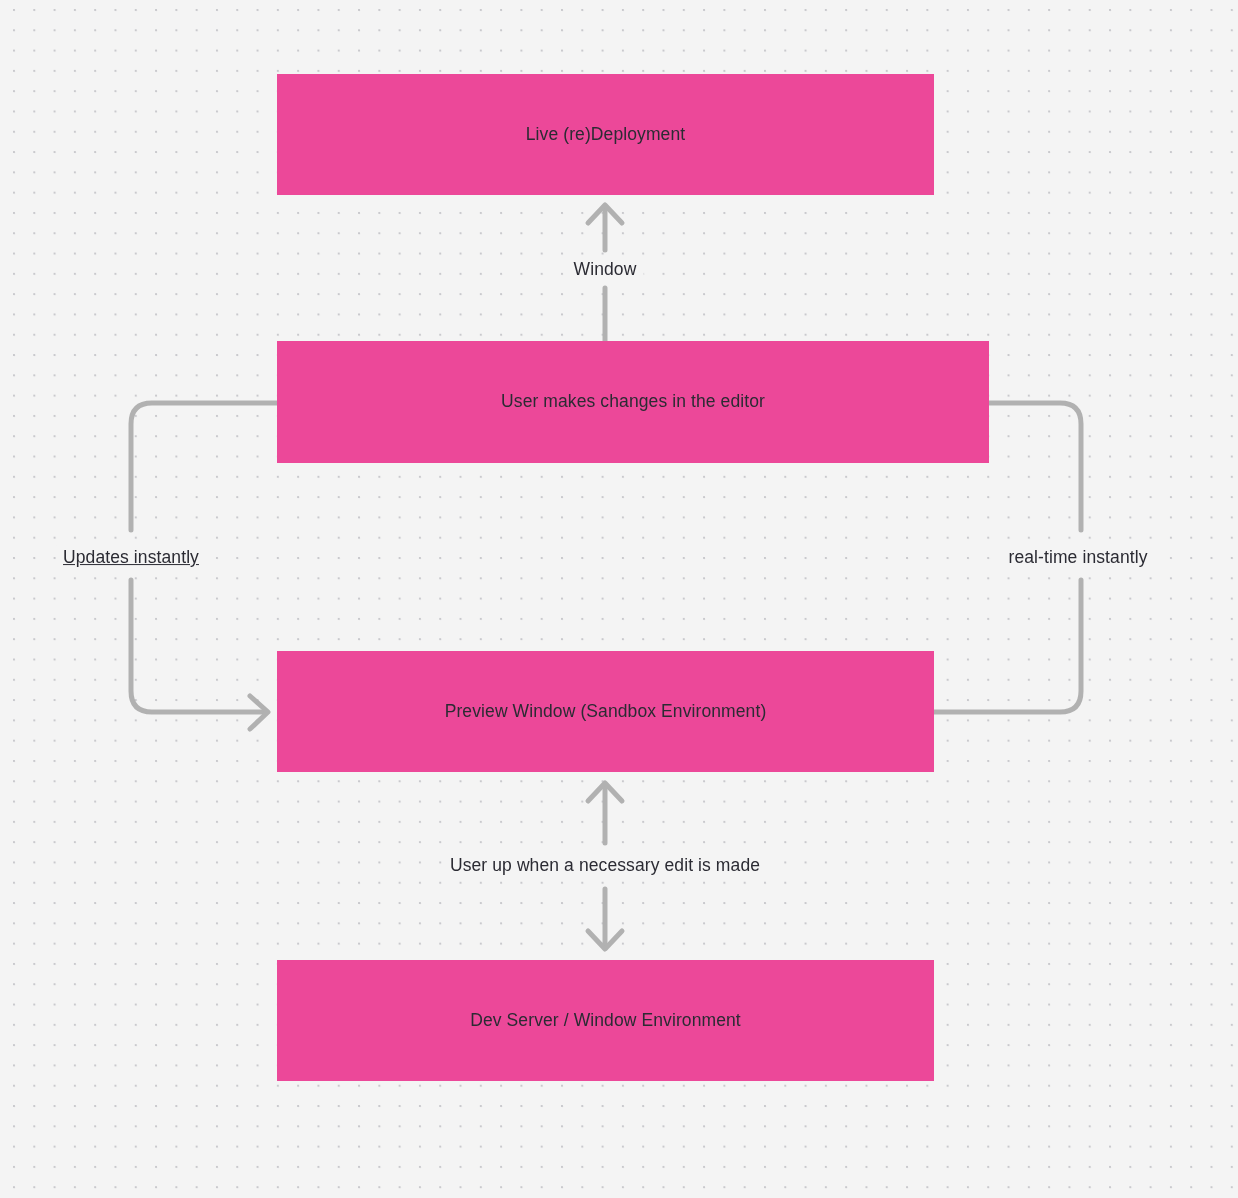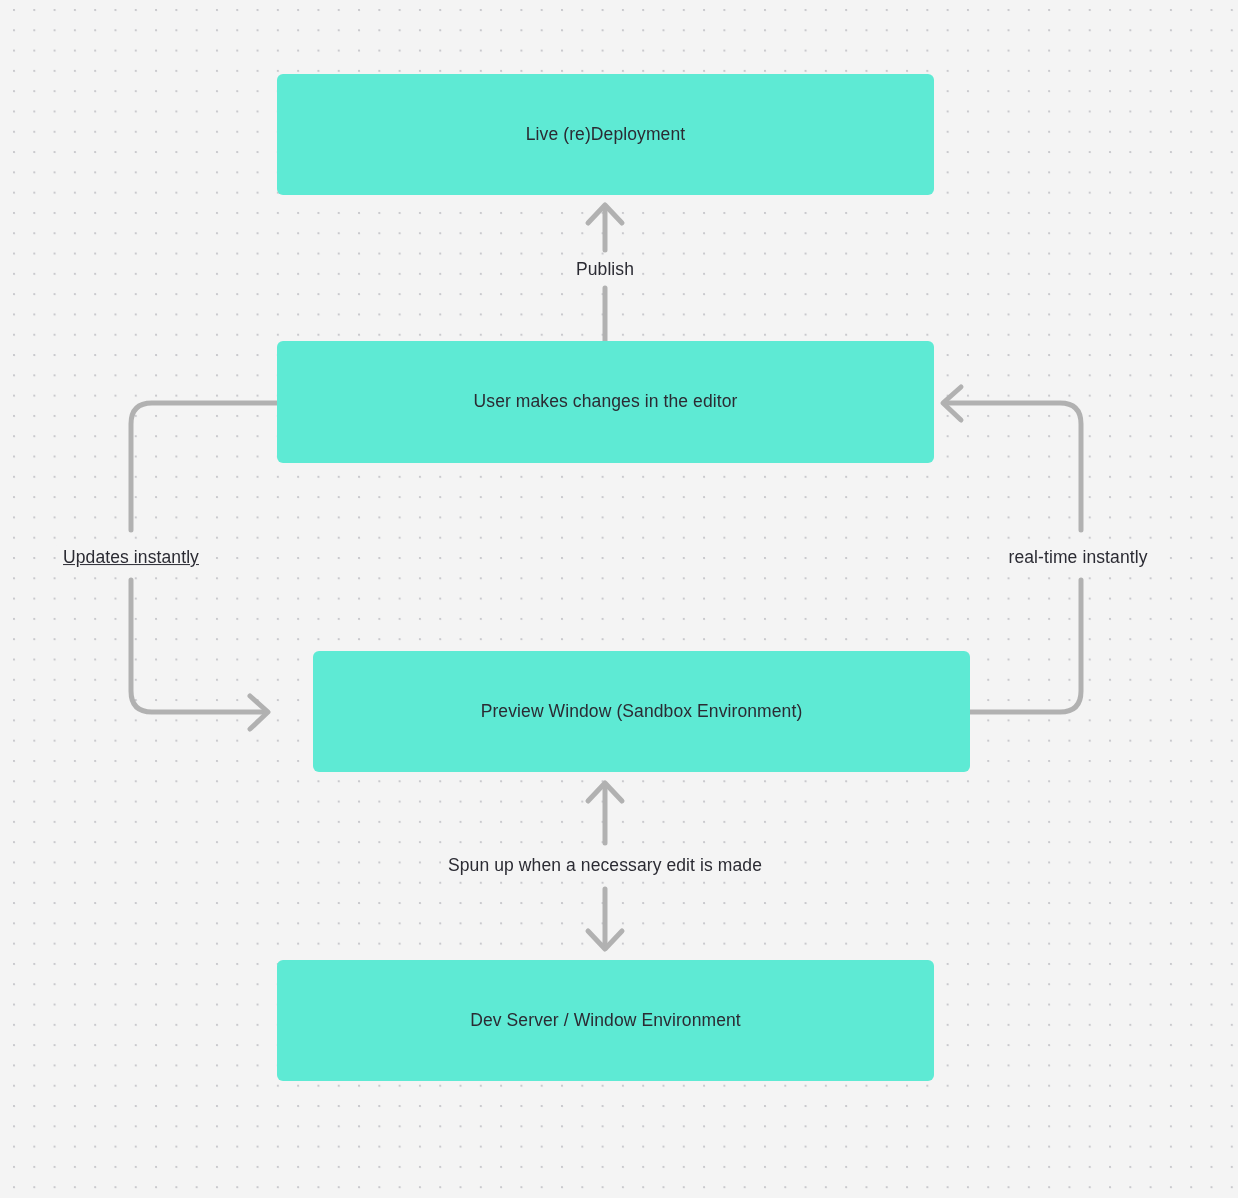--- a/index.html
+++ b/index.html
@@ -38,22 +38,22 @@
   }
   .edge-head {
     fill: none;
     stroke: #b1b1b1;
     stroke-width: 5;
     stroke-linecap: round;
     stroke-linejoin: round;
   }
   .node {
     position: absolute;
-    background: #5eead4;
-    border-radius: 6px;
+    background: #ec4899;
+    border-radius: 0;
     display: flex;
     align-items: center;
     justify-content: center;
     box-sizing: border-box;
   }
   .node-label {
     font-size: 17.5px;
     color: #2b2b33;
     letter-spacing: 0.1px;
     text-align: center;
@@ -105,33 +105,33 @@
       <path class="edge-line" d="M 605 889 L 605 948"></path>
       <path class="edge-head" d="M 588 931 L 605 949 L 622 931"></path>
     </g>
 
   </svg>
 
   <div class="node" style="left:277px; top:74px; width:657px; height:121px;">
     <span class="node-label">Live (re)Deployment</span>
   </div>
 
-  <div class="node" style="left:277px; top:341px; width:657px; height:122px;">
+  <div class="node" style="left:277px; top:341px; width:712px; height:122px;">
     <span class="node-label">User makes changes in the editor</span>
   </div>
 
-  <div class="node" style="left:277px; top:651px; width:657px; height:121px;margin-left:36px;">
+  <div class="node" style="left:277px; top:651px; width:657px; height:121px;">
     <span class="node-label">Preview Window (Sandbox Environment)</span>
   </div>
 
   <div class="node" style="left:277px; top:960px; width:657px; height:121px;">
     <span class="node-label">Dev Server / Window Environment</span>
   </div>
 
-  <div class="edge-label el-center" style="left:605px; top:270px;">Publish</div>
+  <div class="edge-label el-center" style="left:605px; top:270px;">Window</div>
 
   <div class="edge-label el-center" style="left:131px; top:558px;text-decoration:underline;">Updates instantly</div>
 
   <div class="edge-label el-center" style="left:1078px; top:558px;">real-time instantly</div>
 
-  <div class="edge-label el-center" style="left:605px; top:866px;">Spun up when a necessary edit is made</div>
+  <div class="edge-label el-center" style="left:605px; top:866px;">User up when a necessary edit is made</div>
 
 </div>
 
 </body></html>

